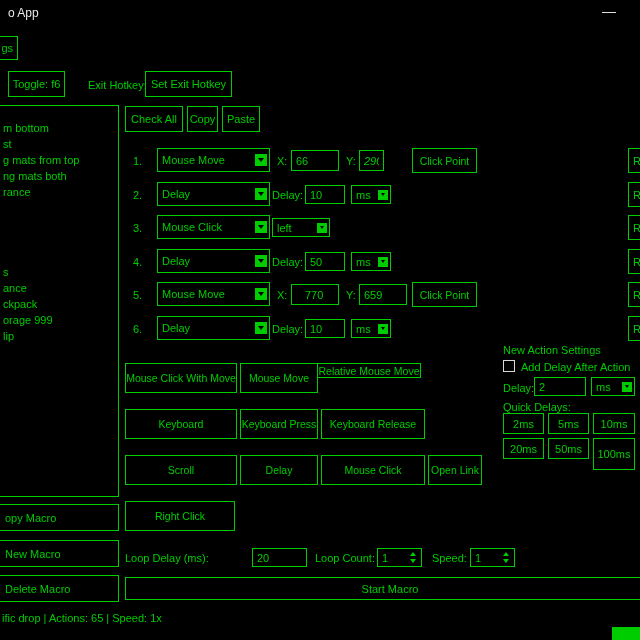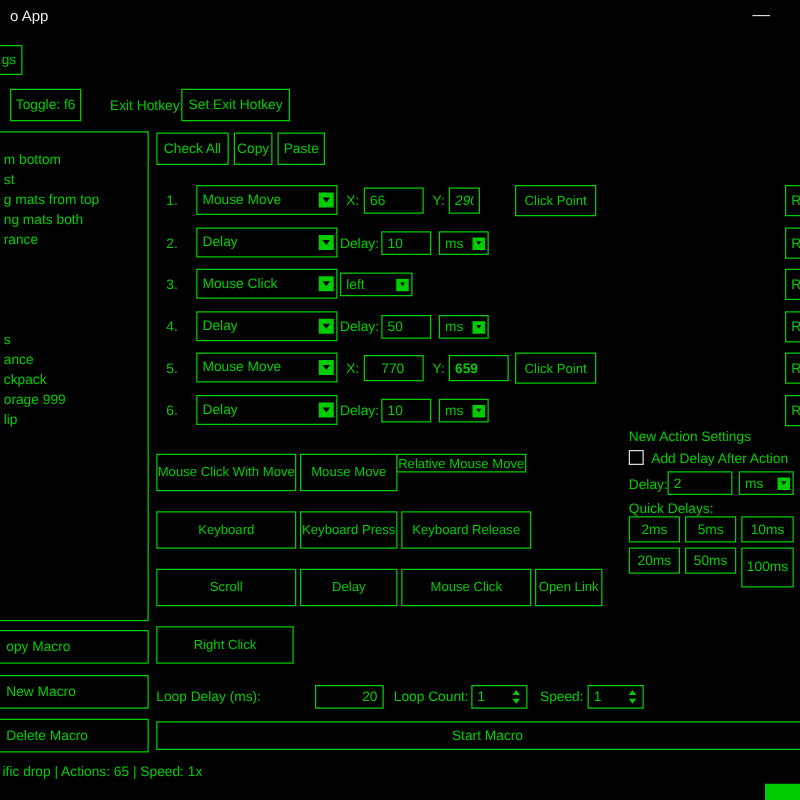--- a/index.html
+++ b/index.html
@@ -118,21 +118,21 @@
 <div class="btn leftal" style="left:628px;top:249px;width:55px;height:25px">R</div>
 
 <span class="lbl" style="left:133px;top:288px">5.</span>
 <div class="combo" style="left:157px;top:282px;width:113px;height:24px">
   <span class="ct">Mouse Move</span>
   <span class="sq"></span>
 </div>
 <span class="lbl" style="left:277px;top:288px">X:</span>
 <input class="inp" style="left: 291px; top: 284px; width: 48px; height: 21px; padding-left: 13px;" value="770">
 <span class="lbl" style="left:346px;top:288px">Y:</span>
-<input class="inp" style="left: 359px; top: 284px; width: 48px; height: 21px; font-weight: bold;" value="659">
+<input class="inp" style="left: 359px; top: 284px; width: 48px; height: 21px;" value="659">
 <div class="btn" style="left:412px;top:282px;width:65px;height:25px;font-size:10.5px">Click Point</div>
 <div class="btn leftal" style="left:628px;top:282px;width:55px;height:25px">R</div>
 
 <span class="lbl" style="left:133px;top:322px">6.</span>
 <div class="combo" style="left:157px;top:316px;width:113px;height:24px">
   <span class="ct">Delay</span>
   <span class="sq"></span>
 </div>
 <span class="lbl" style="left:272px;top:322px">Delay:</span>
 <input class="inp" style="left: 305px; top: 319px; width: 40px; height: 19px;" value="10">
@@ -165,21 +165,21 @@
 </div>
 <span class="lbl" style="left:503px;top:400px">Quick Delays:</span>
 <div class="btn" style="left:503px;top:413px;width:41px;height:21px">2ms</div>
 <div class="btn" style="left:548px;top:413px;width:41px;height:21px">5ms</div>
 <div class="btn" style="left:593px;top:413px;width:42px;height:21px">10ms</div>
 <div class="btn" style="left:503px;top:438px;width:41px;height:21px">20ms</div>
 <div class="btn" style="left:548px;top:438px;width:41px;height:21px">50ms</div>
 <div class="btn" style="left:593px;top:438px;width:42px;height:32px">100ms</div>
 
 <span class="lbl" style="left:125px;top:551px">Loop Delay (ms):</span>
-<input class="inp" style="left: 252px; top: 548px; width: 55px; height: 19px; text-align: right;" value="20">
+<input class="inp" style="left: 252px; top: 548px; width: 55px; height: 19px;" value="20">
 <span class="lbl" style="left:315px;top:551px">Loop Count:</span>
 <div class="spin" style="left:377px;top:548px;width:45px;height:19px">
   <span class="sv">1</span>
   <span class="arrows">
     <span class="tri-up"></span>
     <span class="tri-down"></span>
   </span>
 </div>
 <span class="lbl" style="left:432px;top:551px">Speed:</span>
 <div class="spin" style="left:470px;top:548px;width:45px;height:19px">

